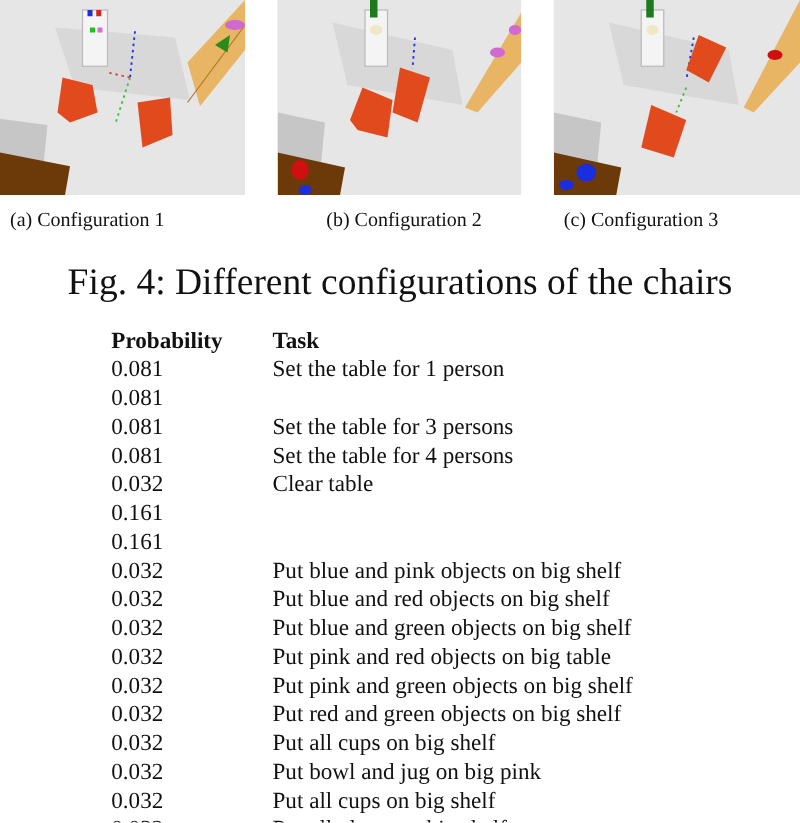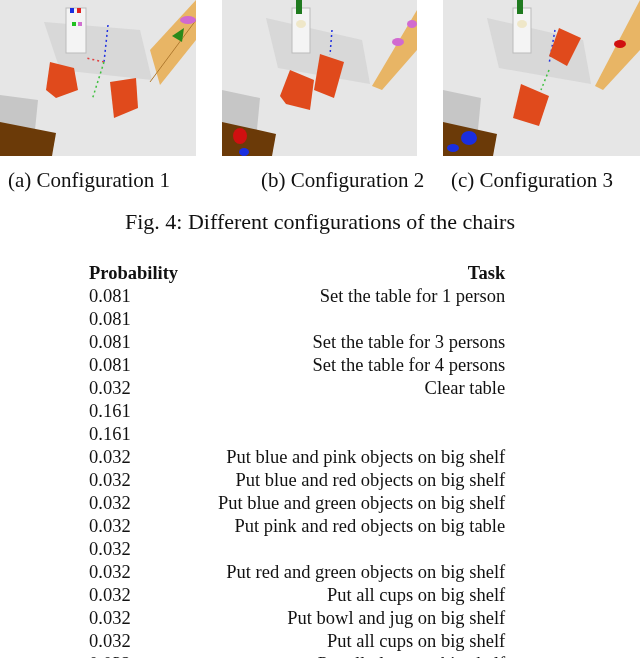--- a/index.html
+++ b/index.html
@@ -1,24 +1,24 @@
 <!DOCTYPE html>
 <html><head>
 <meta charset="utf-8">
 <style>
   html, body { margin: 0; padding: 0; background: #ffffff; }
   body { width: 640px; height: 658px; overflow: hidden; position: relative;
          font-family: "Liberation Serif", "DejaVu Serif", serif; color: #111; }
   .figure-row { position: absolute; top: 0; left: 0; width: 640px; height: 156px; }
   .panel { position: absolute; top: 0; height: 156px; overflow: hidden; background: #e6e6e6; }
   .panel svg { display: block; }
-  .subcaption { position: absolute; top: 168px; font-size: 21px; white-space: nowrap; }
-  .fig-caption { position: absolute; top: 209px; left: 0; width: 640px; text-align: center; font-size: 22px; }
+  .subcaption { position: absolute; top: 168px; font-size: 16px; white-space: nowrap; }
+  .fig-caption { position: absolute; top: 209px; left: 0; width: 640px; text-align: center; font-size: 30px; }
   .table { position: absolute; top: 262px; left: 89px; font-size: 18.5px; line-height: 23px; }
-  .row { display: flex; white-space: nowrap; justify-content: space-between; }
+  .row { display: flex; white-space: nowrap; }
   .c1 { width: 129px; }
   .hdr { font-weight: bold; }
   .clip { position: absolute; left: 0; top: 0; width: 640px; height: 658px; overflow: hidden; pointer-events: none; }
 </style>
 </head>
 <body>
 
 <div class="clip">
 
   <div class="figure-row">
@@ -134,32 +134,33 @@
     <div class="row">
         <span class="c1">0.032</span>
         <span>Put blue and green objects on big shelf</span>
       </div>
     <div class="row">
         <span class="c1">0.032</span>
         <span>Put pink and red objects on big table</span>
       </div>
     <div class="row">
         <span class="c1">0.032</span>
+        <span>Put pink and green objects on big shelf</span>
       </div>
     <div class="row">
         <span class="c1">0.032</span>
         <span>Put red and green objects on big shelf</span>
       </div>
     <div class="row">
         <span class="c1">0.032</span>
         <span>Put all cups on big shelf</span>
       </div>
     <div class="row">
         <span class="c1">0.032</span>
-        <span>Put bowl and jug on big shelf</span>
+        <span>Put bowl and jug on big pink</span>
       </div>
     <div class="row">
         <span class="c1">0.032</span>
         <span>Put all cups on big shelf</span>
       </div>
     <div class="row">
         <span class="c1">0.032</span>
         <span>Put all plates on big shelf</span>
       </div>
   </div>

